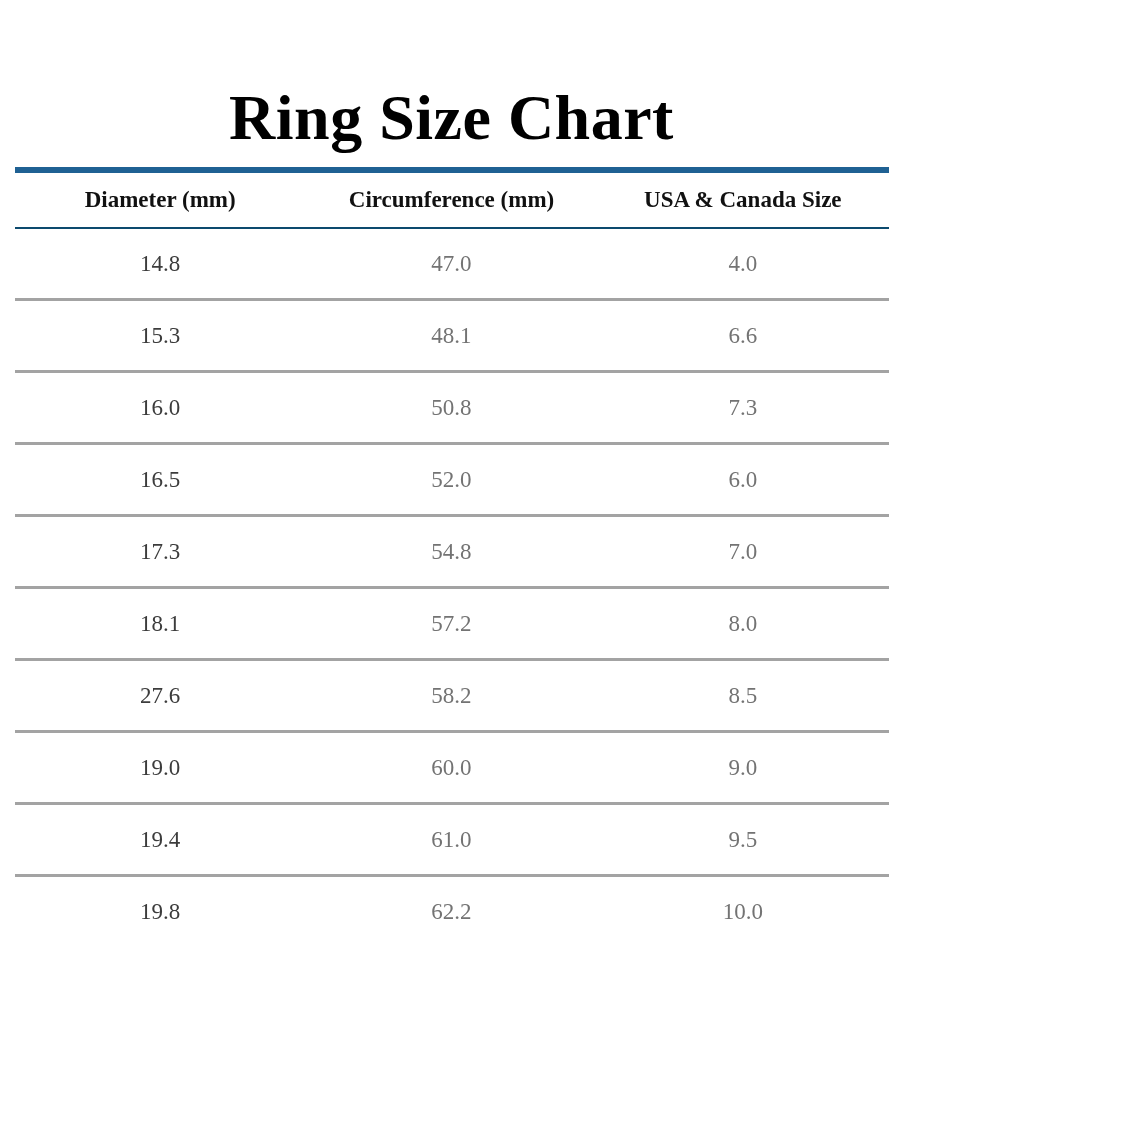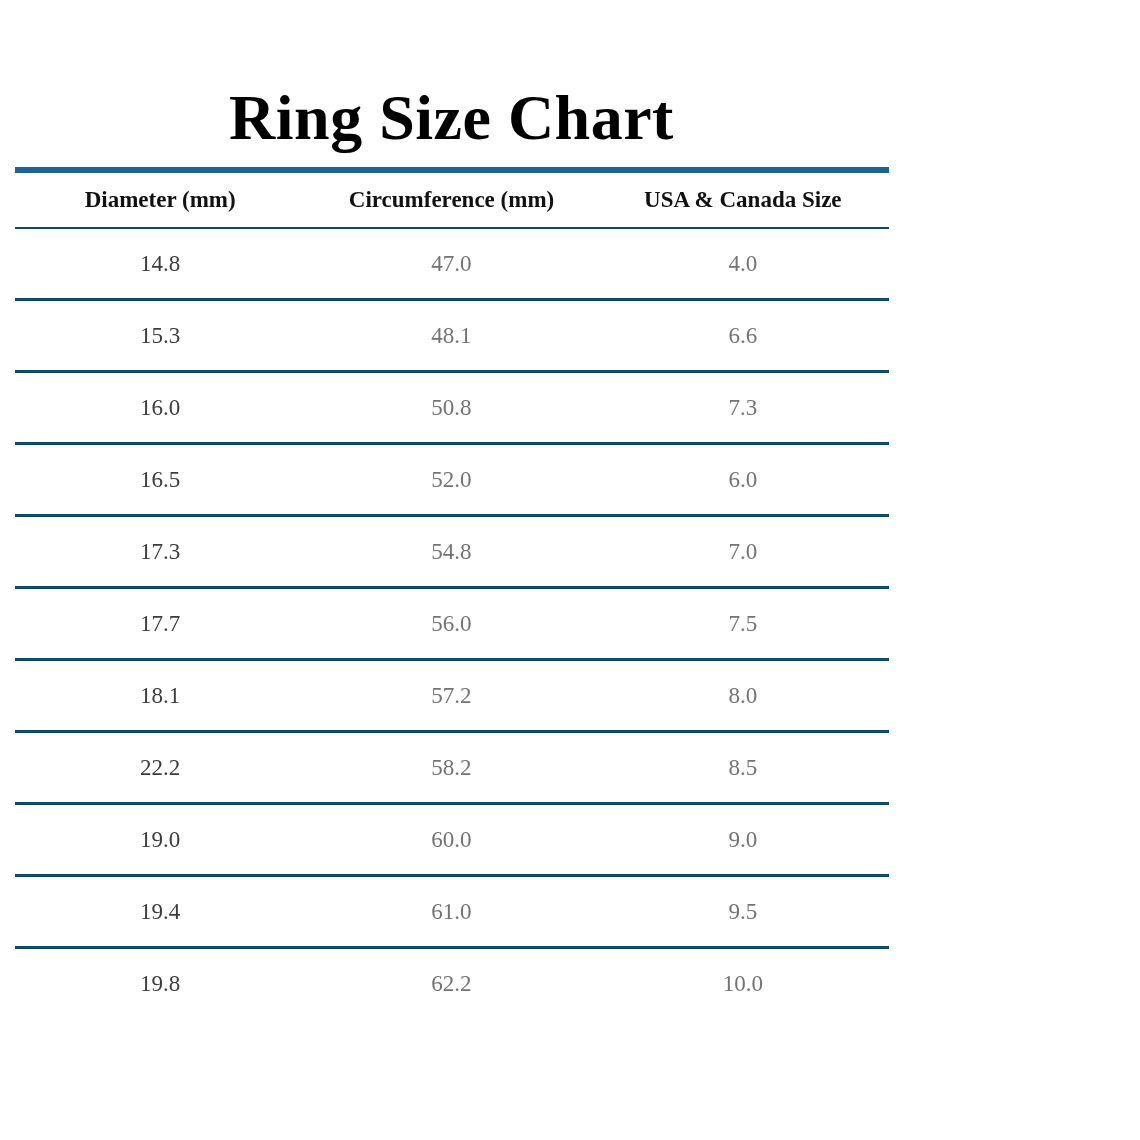--- a/index.html
+++ b/index.html
@@ -52,21 +52,21 @@
     text-align: center;
     border-bottom: 2px solid #0c4a6e;
   }
   table.chart td {
     font-family: "Liberation Serif", serif;
     font-size: 23px;
     text-align: center;
     padding: 0;
     height: 69px;
     vertical-align: middle;
-    border-bottom: 3px solid #0c4a6e;
+    border-bottom: 3px solid #a3a3a3;
   }
   table.chart tr:last-child td {
     border-bottom: none;
   }
   td.col-diameter {
     color: #3c3c3c;
   }
   td.col-circumference,
   td.col-ussize {
     color: #737373;
@@ -117,31 +117,26 @@
         <td class="col-diameter">16.5</td>
         <td class="col-circumference">52.0</td>
         <td class="col-ussize">6.0</td>
       </tr>
       <tr>
         <td class="col-diameter">17.3</td>
         <td class="col-circumference">54.8</td>
         <td class="col-ussize">7.0</td>
       </tr>
       <tr>
-        <td class="col-diameter">17.7</td>
-        <td class="col-circumference">56.0</td>
-        <td class="col-ussize">7.5</td>
-      </tr>
-      <tr>
         <td class="col-diameter">18.1</td>
         <td class="col-circumference">57.2</td>
         <td class="col-ussize">8.0</td>
       </tr>
       <tr>
-        <td class="col-diameter">22.2</td>
+        <td class="col-diameter">27.6</td>
         <td class="col-circumference">58.2</td>
         <td class="col-ussize">8.5</td>
       </tr>
       <tr>
         <td class="col-diameter">19.0</td>
         <td class="col-circumference">60.0</td>
         <td class="col-ussize">9.0</td>
       </tr>
       <tr>
         <td class="col-diameter">19.4</td>

